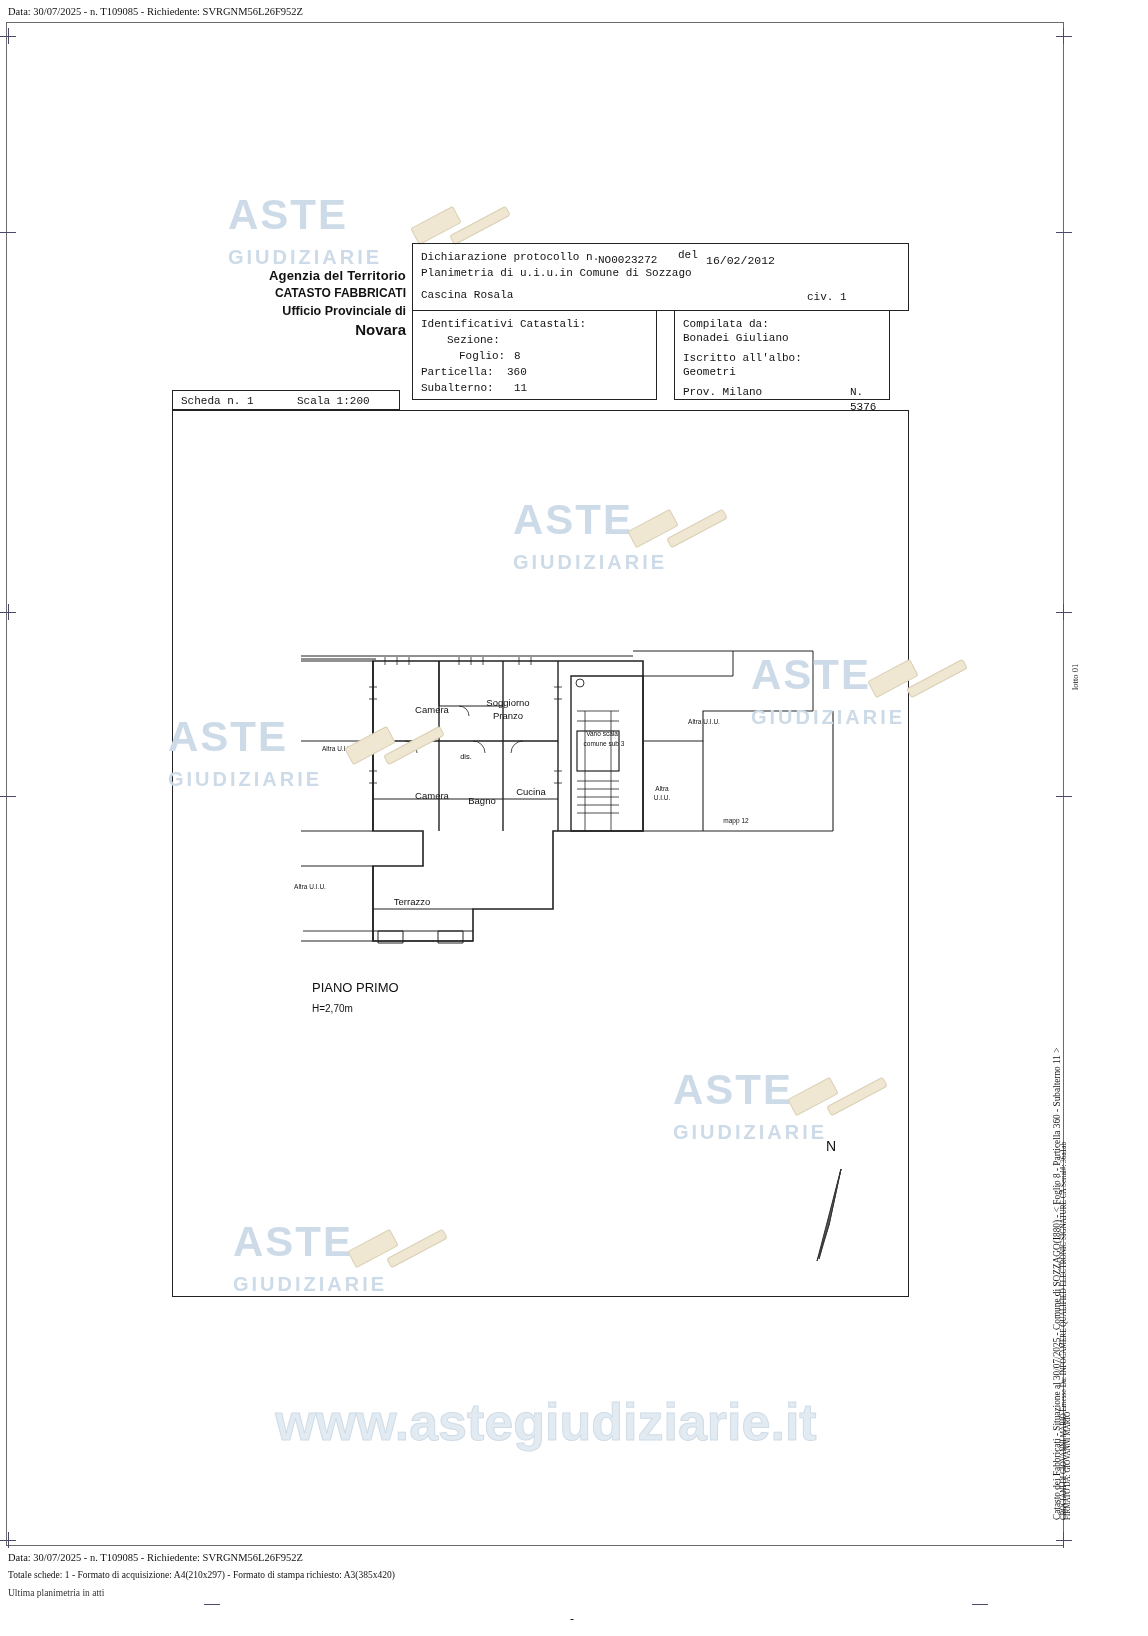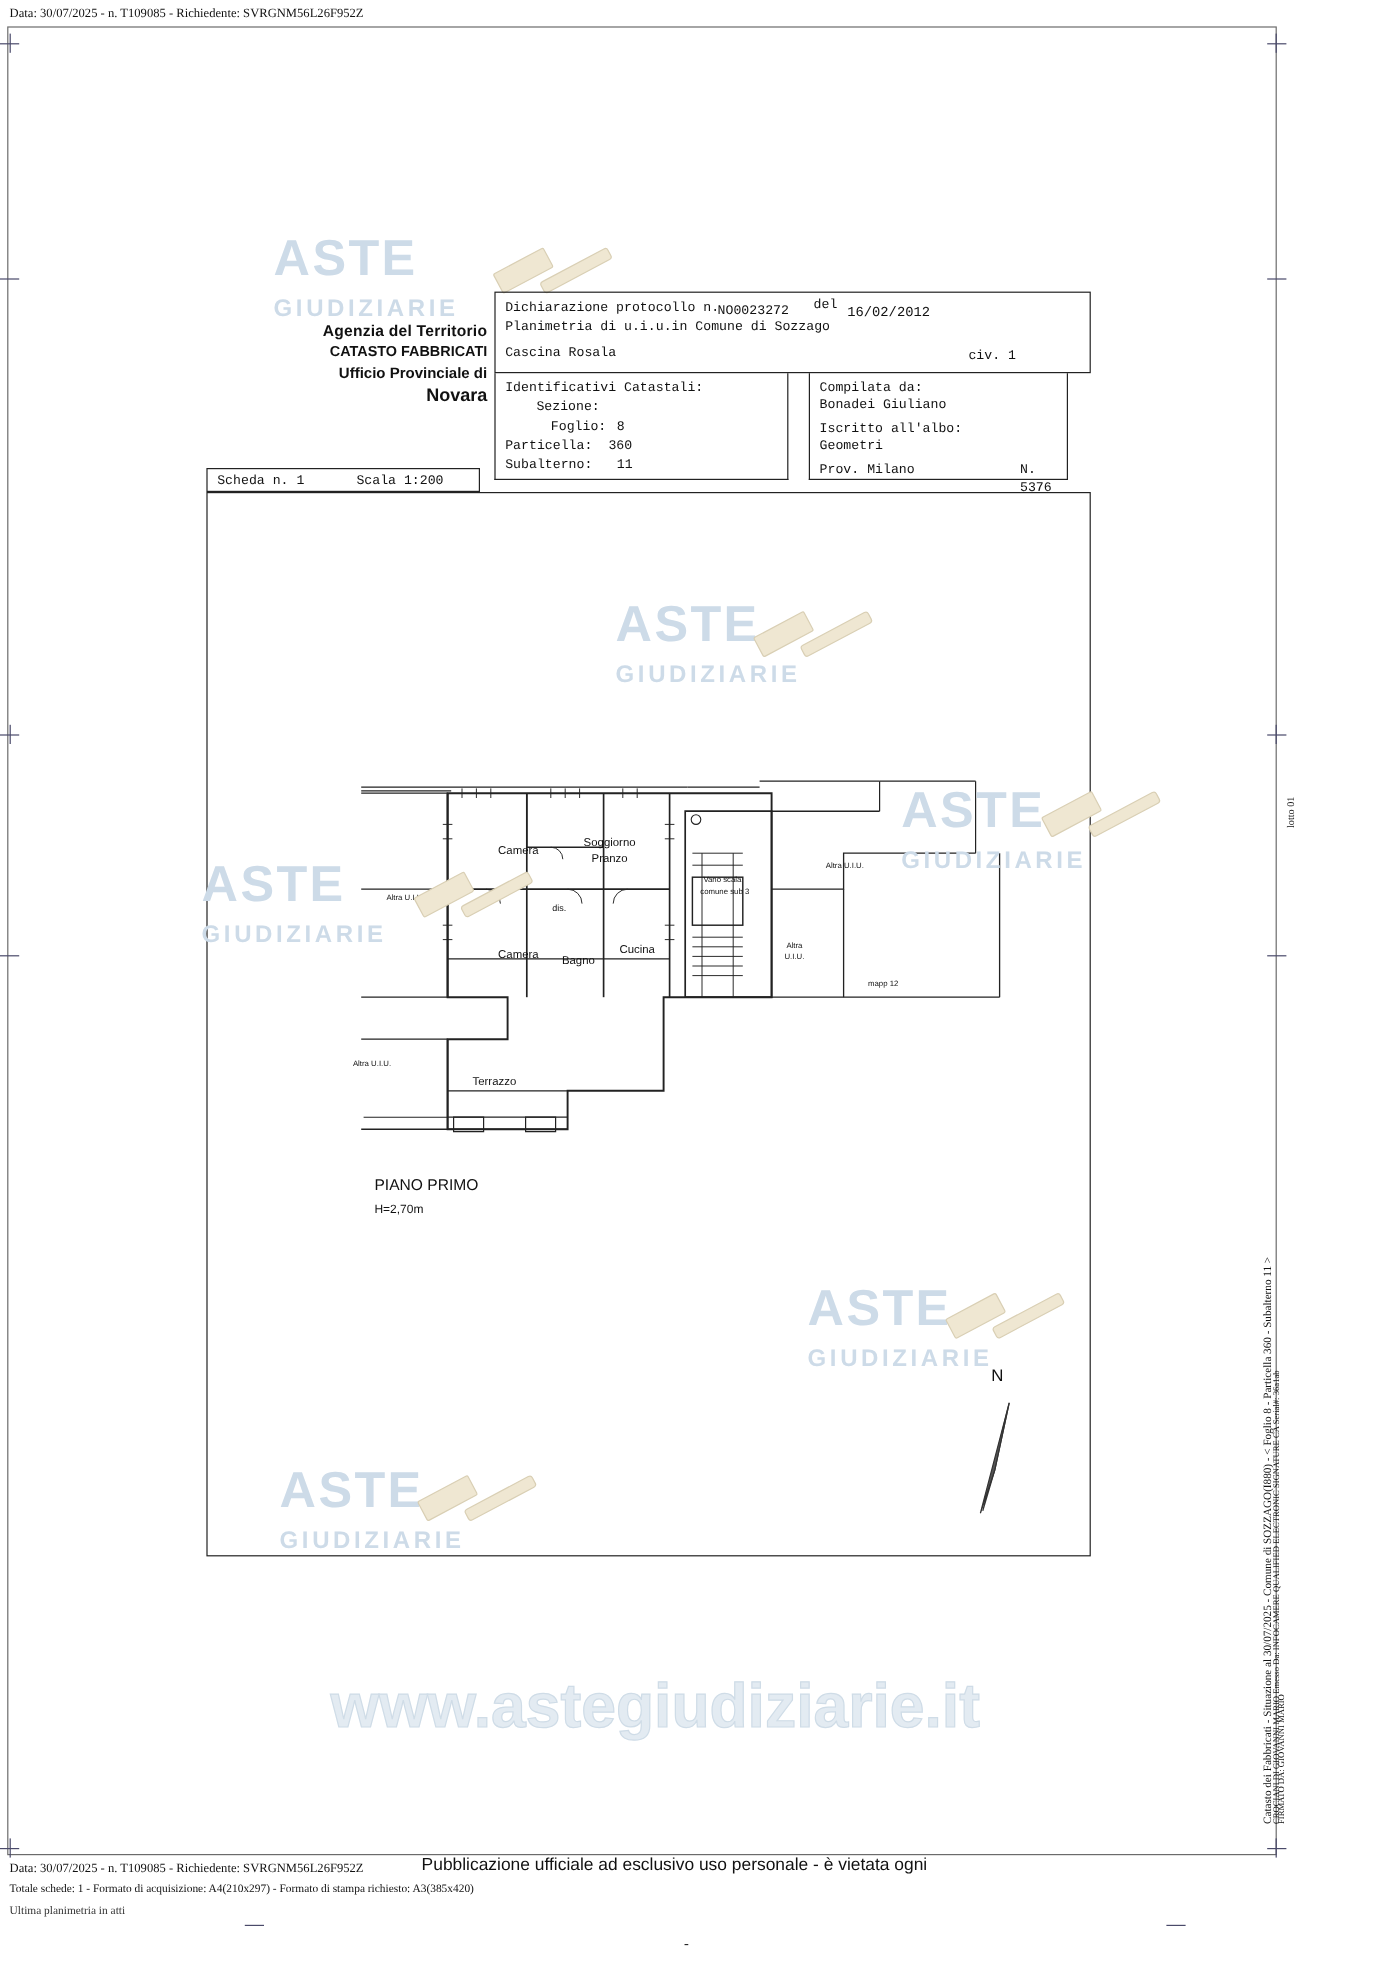--- a/index.html
+++ b/index.html
@@ -282,21 +282,20 @@
   <div class="handle" style="left:42px;top:14px;"></div>
 </div>
 
 <div class="abs" id="piano-primo">PIANO PRIMO</div>
 <div class="abs" id="piano-h">H=2,70m</div>
 <div class="abs" id="north">N</div>
 
 <div class="abs" id="wm-bottom">www.astegiudiziarie.it</div>
 
 <div class="abs" id="footer-notice">
-  <div>Pubblicazione ufficiale ad esclusivo uso personale - è vietata ogni</div>
 </div>
 
 <div class="abs" style="left:570px;top:1612px;font-size:12px;">-</div>
 
 <div class="abs" id="bottom-meta1">Data: 30/07/2025 - n. T109085 - Richiedente: SVRGNM56L26F952Z</div>
 <div class="abs" id="bottom-meta2">Totale schede: 1 - Formato di acquisizione: A4(210x297)  - Formato di stampa richiesto: A3(385x420)</div>
 <div class="abs" id="bottom-meta3">Ultima planimetria in atti</div>
 
 <div class="abs" id="right-strip">
   <div class="vtxt" style="left:0px;top:540px;">Catasto dei Fabbricati - Situazione al 30/07/2025 - Comune di SOZZAGO(I880) - &lt; Foglio 8 - Particella  360 - Subalterno 11 &gt;</div>

